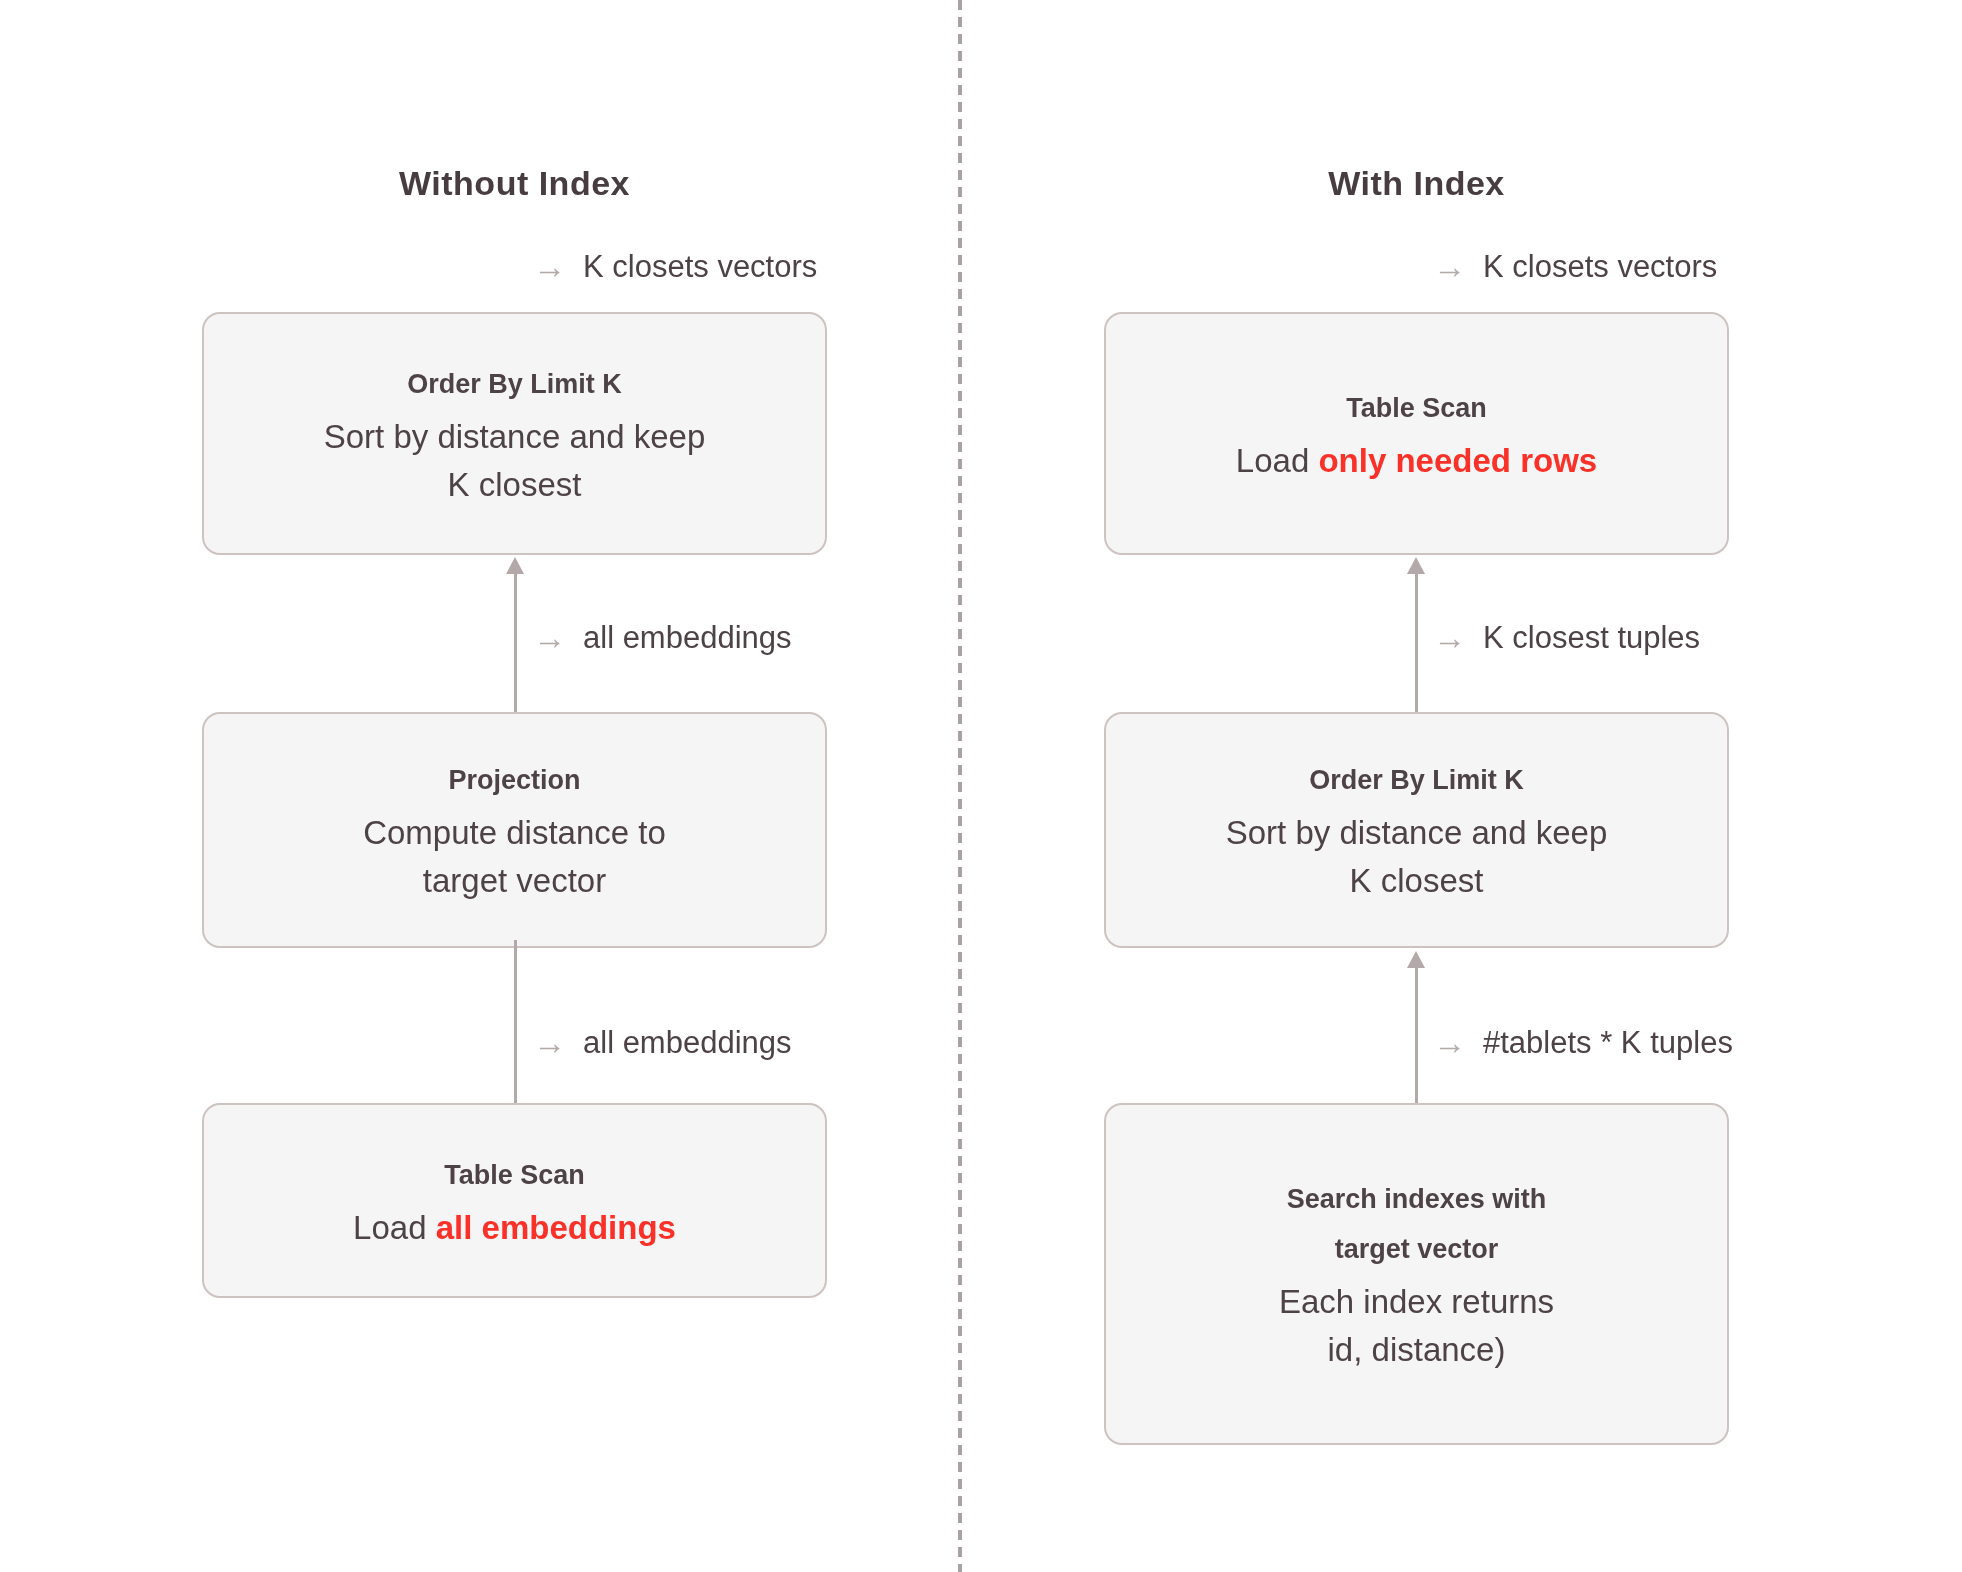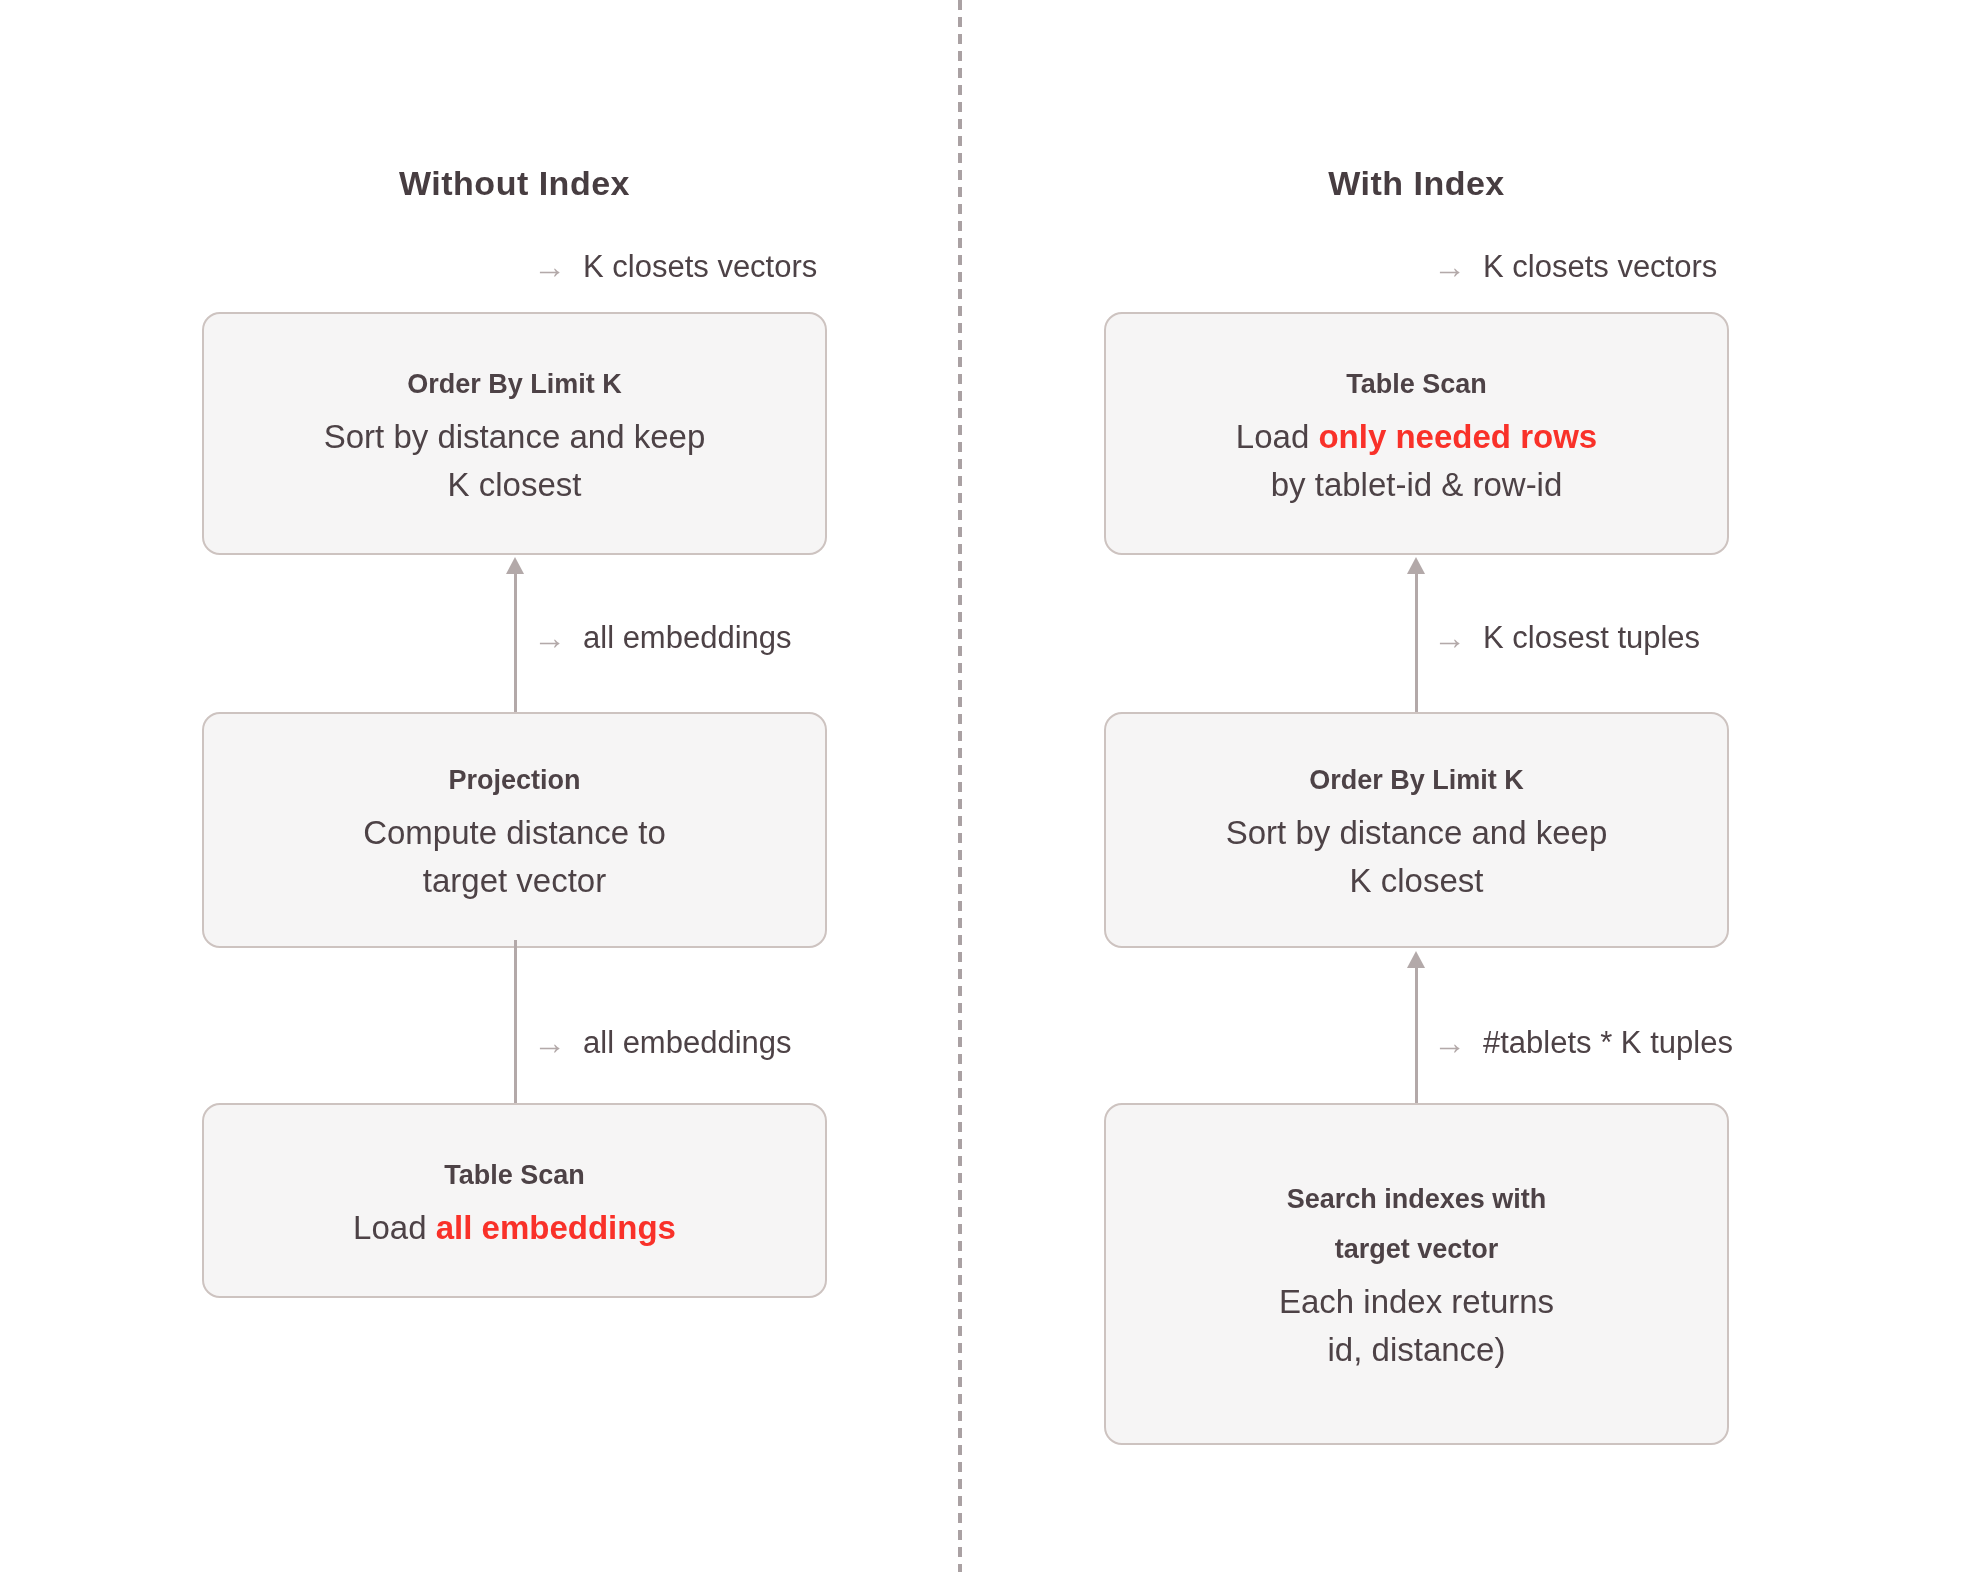--- a/index.html
+++ b/index.html
@@ -129,21 +129,20 @@
   <h2 class="col-title t-right">With Index</h2>
 
   <div class="flow-label lx-r ly-1">
     <span class="arr">→</span>
     <span>K closets vectors</span>
   </div>
 
   <div class="box bx-r b-r1">
     <div class="box-title">Table Scan</div>
     <div class="box-line"><span>Load </span><span class="red">only needed rows</span></div>
-    <div class="box-line">by tablet-id &amp; row-id</div>
   </div>
 
   <div class="arrowhead a-r1"></div>
   <div class="conn c-r1"></div>
 
   <div class="flow-label lx-r ly-2">
     <span class="arr">→</span>
     <span>K closest tuples</span>
   </div>
 

